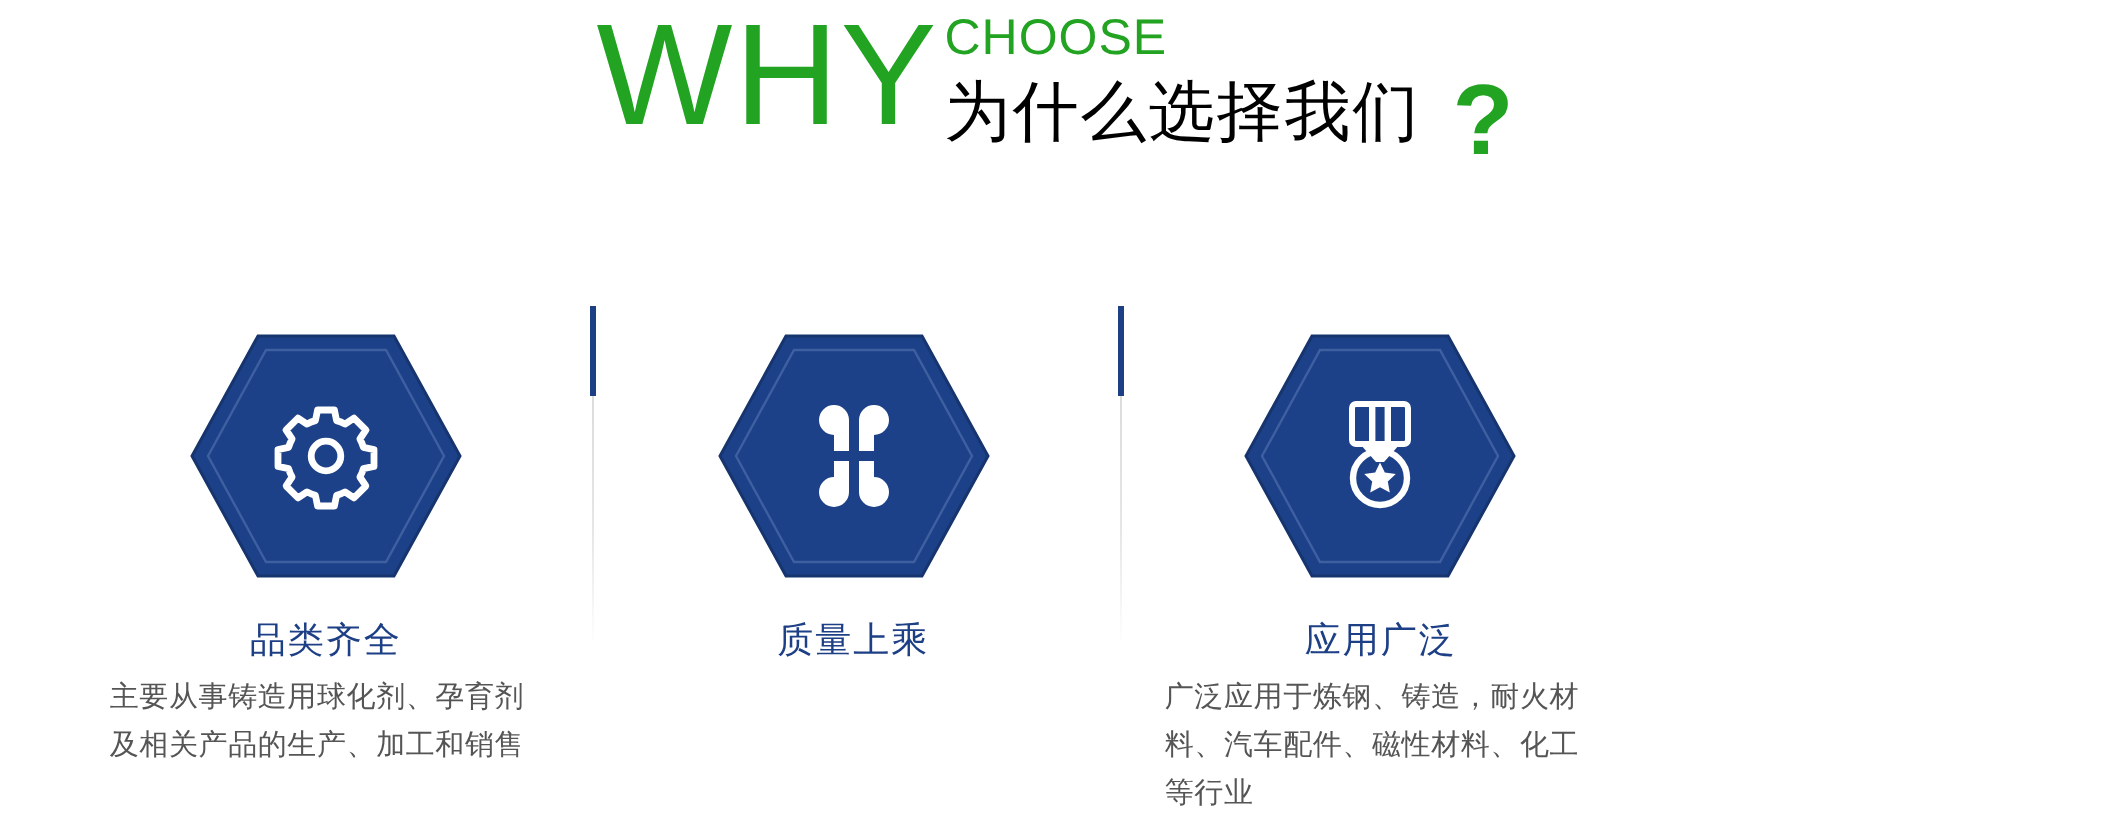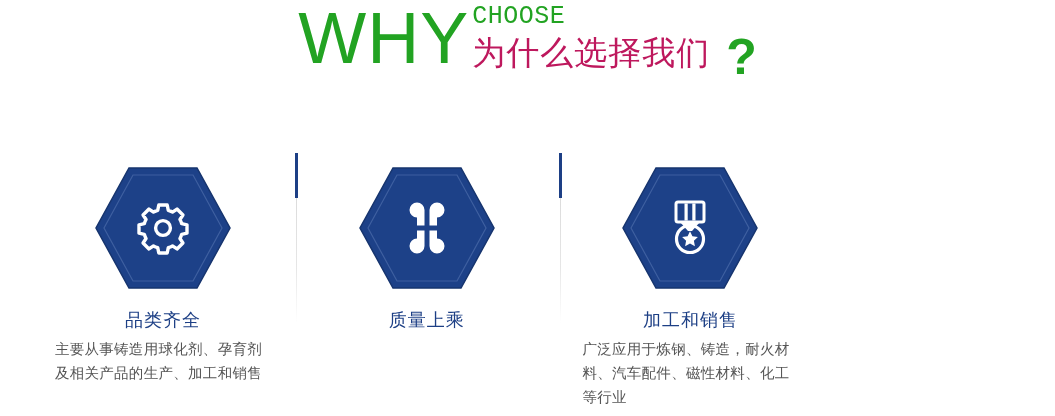--- a/index.html
+++ b/index.html
@@ -22,21 +22,21 @@
     left: 0;
     top: 0;
     width: 1055px;
     height: 96px;
     display: flex;
     align-items: flex-start;
     justify-content: center;
   }
   .heading-inner {
     display: flex;
-    align-items: flex-start;
+    align-items: flex-end;
     gap: 3px;
   }
   .why-word {
     font-size: 72px;
     line-height: 76px;
     font-weight: 400;
     color: #22a322;
     letter-spacing: 1px;
     font-family: "Liberation Sans", "DejaVu Sans", sans-serif;
   }
@@ -44,32 +44,31 @@
     display: flex;
     flex-direction: column;
     padding-top: 3px;
   }
   .choose-word {
     font-size: 25px;
     line-height: 27px;
     color: #22a322;
     letter-spacing: 0.5px;
     font-weight: 400;
-    font-family: Liberation Mono, monospace;
   }
   .cn-row {
     display: flex;
     align-items: center;
     gap: 16px;
     margin-top: 3px;
   }
   .cn-title {
     font-size: 33px;
     line-height: 40px;
-    color: #be185d;
+    color: #000000;
     letter-spacing: 1px;
     font-weight: 400;
   }
   .qmark {
     font-size: 50px;
     line-height: 40px;
     color: #22a322;
     font-weight: 700;
     position: relative;
     top: 4px;
@@ -212,17 +211,17 @@
           <rect x="54" y="35" width="28" height="20" rx="2" fill="none" stroke="#ffffff" stroke-width="3"></rect>
           <rect x="62.5" y="36.5" width="3.2" height="17" fill="#ffffff"></rect>
           <rect x="70.3" y="36.5" width="3.2" height="17" fill="#ffffff"></rect>
           <path d="M58,55 L66,64 L70,64 L78,55 Z" fill="#ffffff"></path>
 
           <circle cx="68" cy="72" r="13.5" fill="none" stroke="#ffffff" stroke-width="3.2"></circle>
           <path d="M68,64.2 L70.4,69.2 L75.9,70.0 L71.9,73.8 L72.9,79.2 L68,76.6 L63.1,79.2 L64.1,73.8 L60.1,70.0 L65.6,69.2 Z" fill="#ffffff"></path>
         </g>
       </svg>
     </div>
-    <div class="card-title">加工和销售</div>
+    <div class="card-title">应用广泛</div>
     <div class="card-desc">广泛应用于炼钢、铸造，耐火材料、汽车配件、磁性材料、化工等行业</div>
   </div>
 
 </div>
 
 </body></html>

